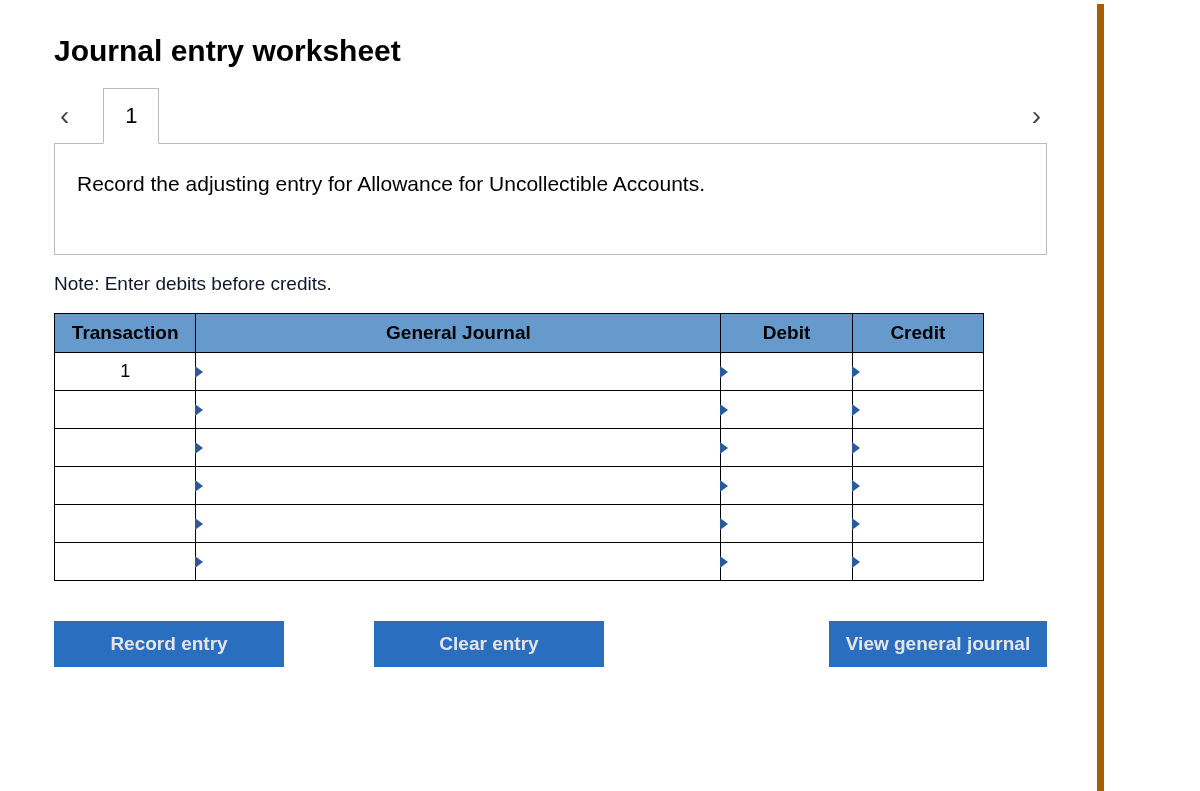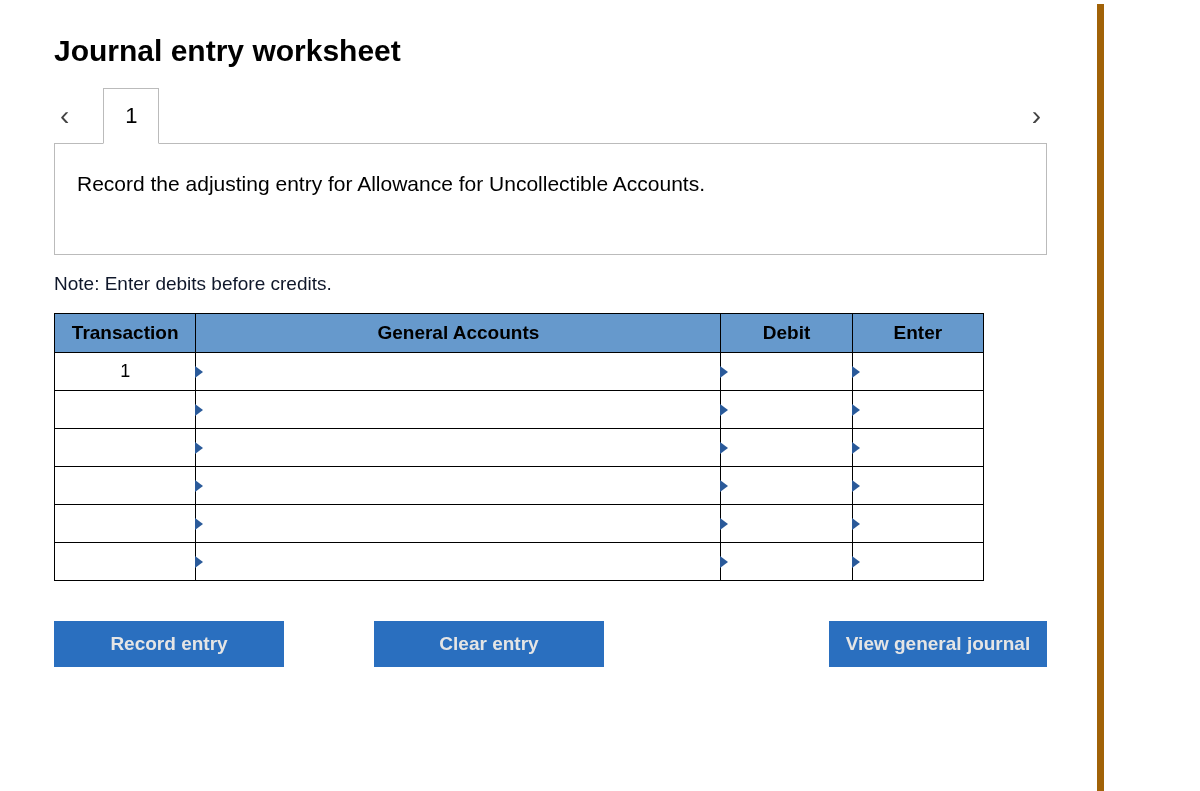--- a/index.html
+++ b/index.html
@@ -126,23 +126,23 @@
   </div>
 
   <div class="instruction-box">Record the adjusting entry for Allowance for Uncollectible Accounts.</div>
 
   <div class="note">Note: Enter debits before credits.</div>
 
   <table class="journal">
     <thead>
       <tr>
         <th class="col-trans">Transaction</th>
-        <th class="col-gj">General Accounts</th>
+        <th class="col-gj">General Journal</th>
         <th class="col-dc">Debit</th>
-        <th class="col-dc">Enter</th>
+        <th class="col-dc">Credit</th>
       </tr>
     </thead>
     <tbody>
         <tr>
           <td class="col-trans">1</td>
           <td class="col-gj tri-cell"><span class="triangle"></span><span></span></td>
           <td class="col-dc tri-cell"><span class="triangle"></span><span></span></td>
           <td class="col-dc tri-cell"><span class="triangle"></span><span></span></td>
         </tr>
         <tr>

